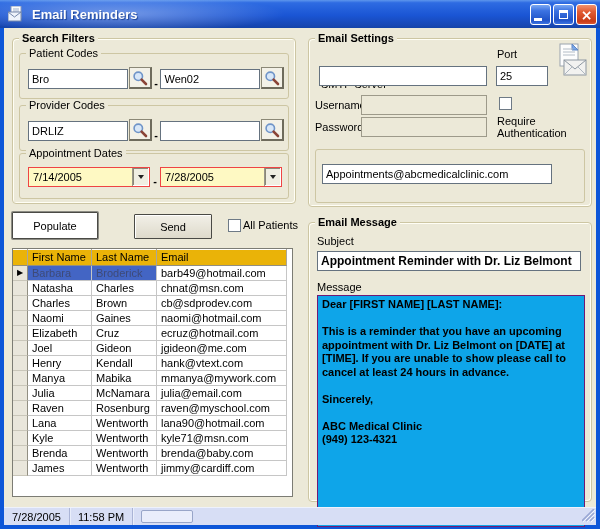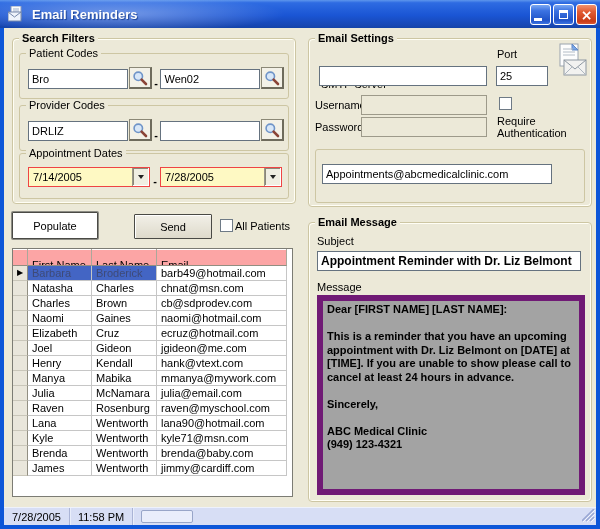--- a/index.html
+++ b/index.html
@@ -66,31 +66,31 @@
 
   .btn { position:absolute; font-family:"Liberation Sans",sans-serif; font-size:11px;
     border:1px solid #4a4a45; border-radius:1px; }
   .btn-populate { left:8px; top:184px; width:86px; height:27px; background:#fff;
     box-shadow:0 0 0 1px #8c8c84; }
   .btn-send { left:130px; top:186px; width:78px; height:25px;
     background:linear-gradient(180deg,#F2F0E8,#DEDACB); box-shadow:1px 1px 0 #fff inset; }
 
   .chk { display:inline-block; width:13px; height:13px; background:#fff; border:1px solid #6e7a86;
     vertical-align:middle; }
-  .allp { position:absolute; left:216px; top:191px; display:flex; align-items:center; gap:2px; }
+  .allp { position:absolute; left:224px; top:191px; display:flex; align-items:flex-start; gap:2px; }
 
   
   .grid { position:absolute; left:8px; top:220px; width:281px; height:249px; background:#fff;
     border:1px solid #7c7c74; overflow:hidden; }
   .grow { display:flex; height:15px; }
   .grow.header { height:17px; }
   .gc { border-right:1px solid #c6c6c6; border-bottom:1px solid #c6c6c6; padding:1px 0 0 4px;
     overflow:hidden; white-space:nowrap; }
-  .grow.header .gc { background:#fca5a5; border-right:1px solid #aaa79a; border-bottom:1px solid #918e81;
-    box-shadow:0 1px 0 #fff inset; padding-top:10px; }
+  .grow.header .gc { background:#eab308; border-right:1px solid #aaa79a; border-bottom:1px solid #918e81;
+    box-shadow:0 1px 0 #fff inset; padding-top:2px; }
   .c-sel { width:15px; padding:0; background:#E9E6DB; border-right:1px solid #918e81;
     border-bottom:1px solid #c9c6b9; text-align:center; line-height:14px; font-size:8px; }
   .grow.header .c-sel { box-shadow:0 1px 0 #fff inset; }
   .c0 { width:64px; } .c1 { width:65px; } .c2 { width:130px; }
   .gc.hl { background:#4365C4; color:#3e4a77; }
 
   
   .lbl { position:absolute; }
   .es-smtp-lbl { left:12px; top:11px;margin-top:28px; }
   .es-smtp { left:10px; top:27px; width:168px; position:absolute; }
@@ -102,22 +102,22 @@
   .es-pass { left:52px; top:78px; width:126px; position:absolute; }
   .es-chk { position:absolute; left:190px; top:58px; }
   .es-req { position:absolute; left:188px; top:76px; width:92px; line-height:12px; }
   .mailicon { position:absolute; right:4px; top:4px; }
   .sender-tf { position:absolute; left:6px; top:14px; width:230px; }
 
   
   .em-subj-lbl { left:8px; top:12px; }
   .em-subj { position:absolute; left:8px; top:28px; width:264px; font-weight:bold; font-size:12px; }
   .em-msg-lbl { left:8px; top:58px; }
-  .em-msg { position:absolute; left:8px; top:72px; width:268px; height:200px; background:#a3a3a3;
-    border:6px solid #701a75; font-weight:bold; font-size:11px; line-height:13.5px; padding:2px 4px;
+  .em-msg { position:absolute; left:8px; top:72px; width:268px; height:232px; background:#0ea5e9;
+    border:1px solid #701a75; font-weight:bold; font-size:11px; line-height:13.5px; padding:2px 4px;
     white-space:pre-wrap; overflow:hidden; }
 
   
   .statusbar { position:absolute; left:4px; top:507px; width:592px; height:18px; background:#D7DEF5;
     border-top:1px solid #eef2fc; display:flex; align-items:center; }
   .sb-pane { padding:0 8px; height:100%; display:flex; align-items:center;
     border-right:1px solid #aab4d6; box-shadow:1px 0 0 #e9eefb; }
   .sb-box { width:52px; height:13px; margin-left:8px; background:#E9EDFB; border:1px solid #98a5c8;
     border-radius:2px; }
   .grip { position:absolute; right:1px; bottom:1px; }

